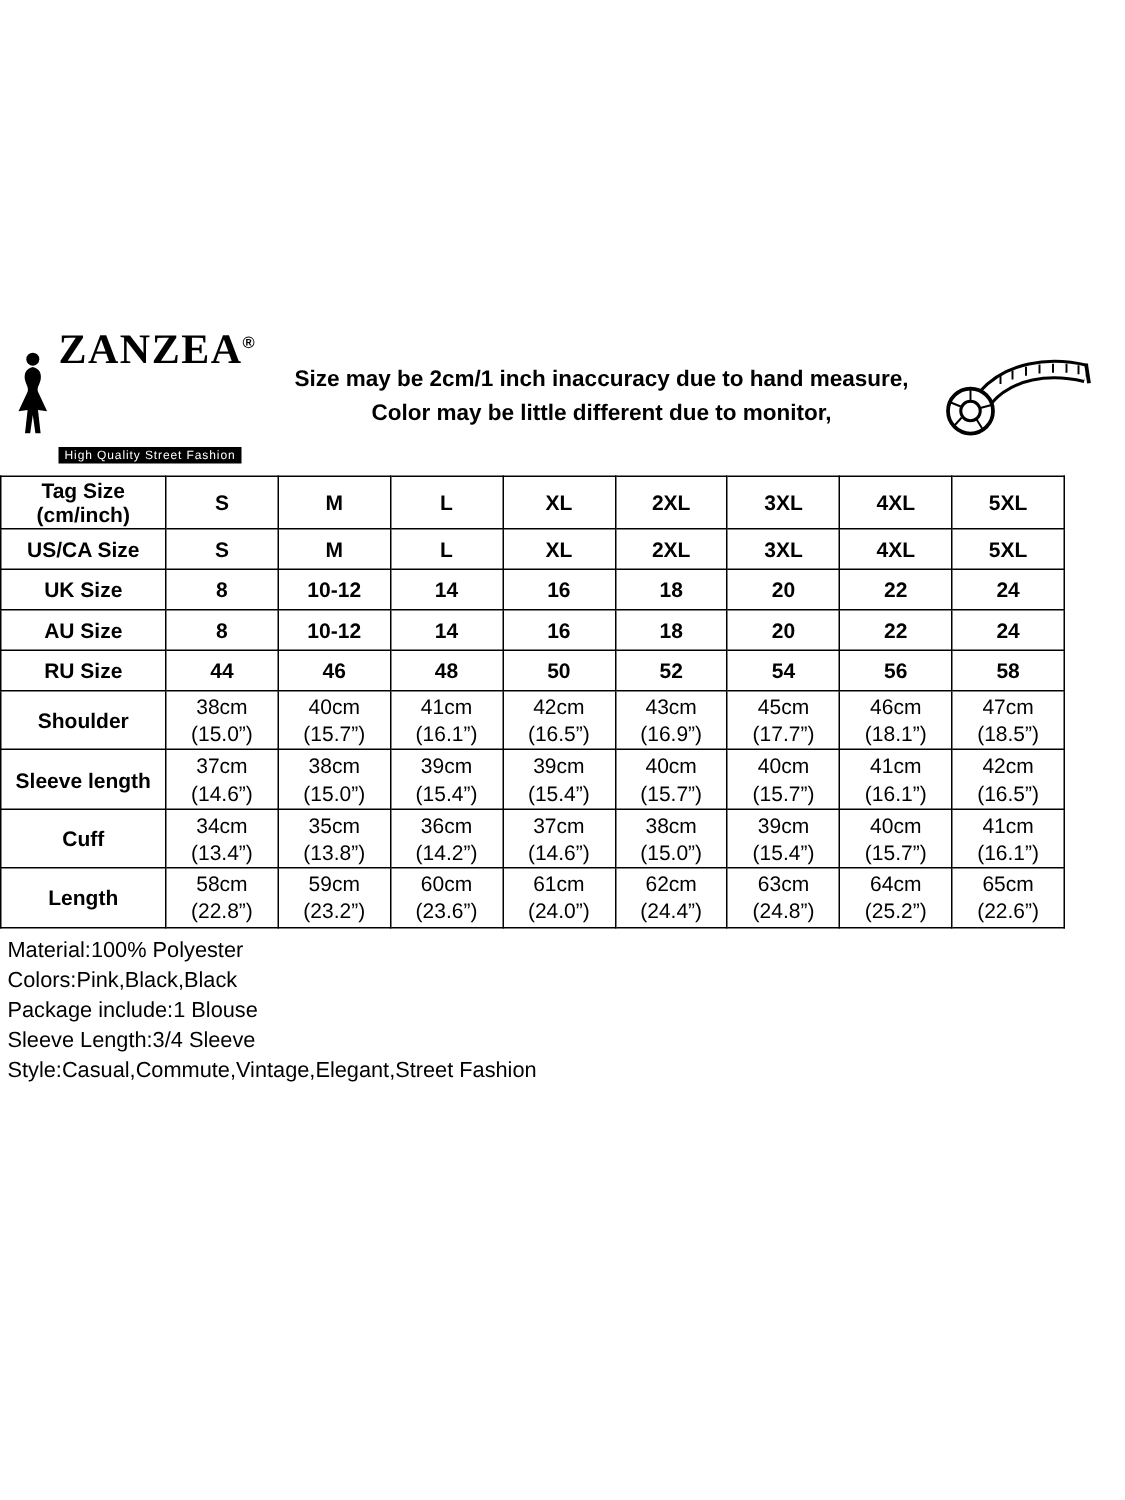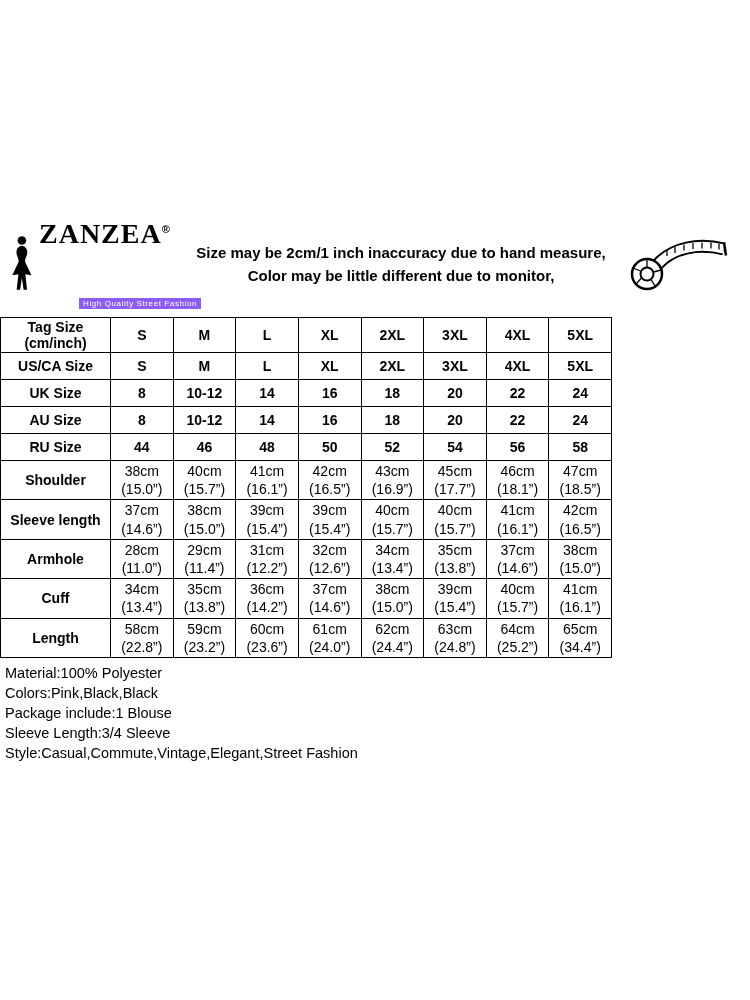--- a/index.html
+++ b/index.html
@@ -32,48 +32,47 @@
   .brand-line {
     font-family: "Liberation Serif", serif;
     font-weight: bold;
     font-size: 28px;
     line-height: 1;
     letter-spacing: 1px;
     white-space: nowrap;
   }
   .reg-mark { font-size: 11px; vertical-align: super; font-family: "Liberation Sans", sans-serif; }
   .tagline {
-    background: #8b5cf6;
+    background: #000000;
     color: #fff;
     font-size: 8px;
     letter-spacing: 0.6px;
     padding: 1px 4px;
     margin-top: 2px;
     white-space: nowrap;
-    margin-left: 40px;
   }
   .notice {
     flex: 1;
     text-align: center;
     font-weight: bold;
     font-size: 15px;
     line-height: 1.5;
     padding: 0 6px;
   }
   .tape-wrap {
     width: 120px;
     flex-shrink: 0;
     display: flex;
     justify-content: center;
     align-items: center;
   }
 
   
   table.size-chart {
-    width: 612px;
+    width: 710px;
     border-collapse: collapse;
     table-layout: fixed;
   }
   table.size-chart col.label-col { width: 110px; }
   table.size-chart th, table.size-chart td {
     border: 1px solid #000;
     text-align: center;
     vertical-align: middle;
     white-space: pre-line;
     padding: 1px 2px;
@@ -246,39 +245,20 @@
           <td>40cm
 (15.7”)</td>
           <td>40cm
 (15.7”)</td>
           <td>41cm
 (16.1”)</td>
           <td>42cm
 (16.5”)</td>
         </tr>
         <tr class="measure">
-          <th>Armhole</th>
-          <td>28cm
-(11.0”)</td>
-          <td>29cm
-(11.4”)</td>
-          <td>31cm
-(12.2”)</td>
-          <td>32cm
-(12.6”)</td>
-          <td>34cm
-(13.4”)</td>
-          <td>35cm
-(13.8”)</td>
-          <td>37cm
-(14.6”)</td>
-          <td>38cm
-(15.0”)</td>
-        </tr>
-        <tr class="measure">
           <th>Cuff</th>
           <td>34cm
 (13.4”)</td>
           <td>35cm
 (13.8”)</td>
           <td>36cm
 (14.2”)</td>
           <td>37cm
 (14.6”)</td>
           <td>38cm
@@ -300,21 +280,21 @@
 (23.6”)</td>
           <td>61cm
 (24.0”)</td>
           <td>62cm
 (24.4”)</td>
           <td>63cm
 (24.8”)</td>
           <td>64cm
 (25.2”)</td>
           <td>65cm
-(34.4”)</td>
+(22.6”)</td>
         </tr>
       </tbody>
   </table>
 
   <div class="details">
     <div class="detail-line">Material:100% Polyester</div>
     <div class="detail-line">Colors:Pink,Black,Black</div>
     <div class="detail-line">Package include:1 Blouse</div>
     <div class="detail-line">Sleeve Length:3/4 Sleeve</div>
     <div class="detail-line">Style:Casual,Commute,Vintage,Elegant,Street Fashion</div>

